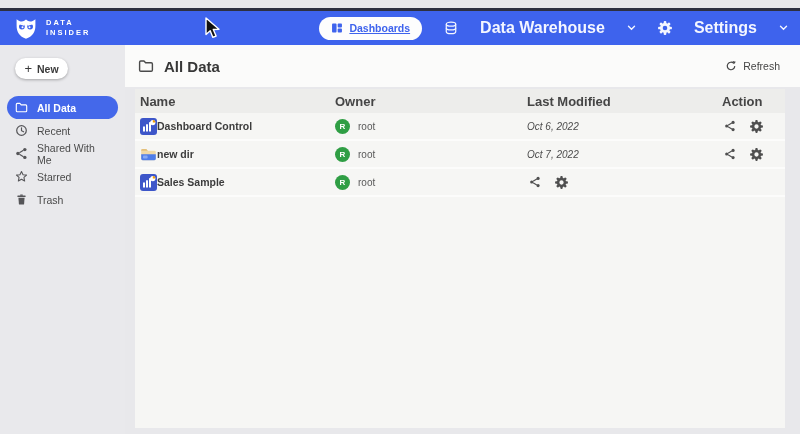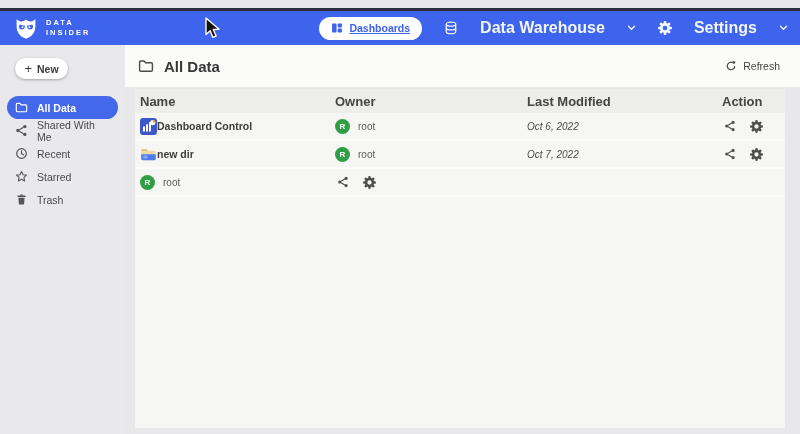--- a/index.html
+++ b/index.html
@@ -186,29 +186,29 @@
     </div>
     <div class="menu">
       <div class="menu-item active">
         <svg class="icon" width="13" height="13">
             <use href="#sym-folder"></use>
           </svg>
         <span>All Data</span>
       </div>
       <div class="menu-item">
         <svg class="icon" width="13" height="13">
+            <use href="#sym-clock"></use>
+          </svg>
+        <span>Recent</span>
+      </div>
+      <div class="menu-item">
+        <svg class="icon" width="13" height="13">
             <use href="#sym-share"></use>
           </svg>
         <span>Shared With Me</span>
-      </div>
-      <div class="menu-item">
-        <svg class="icon" width="13" height="13">
-            <use href="#sym-clock"></use>
-          </svg>
-        <span>Recent</span>
       </div>
       <div class="menu-item">
         <svg class="icon" width="13" height="13">
             <use href="#sym-star"></use>
           </svg>
         <span>Starred</span>
       </div>
       <div class="menu-item">
         <svg class="icon" width="13" height="13">
             <use href="#sym-trash"></use>
@@ -280,20 +280,26 @@
             <svg class="icon" width="12" height="12">
                 <use href="#sym-share"></use>
               </svg>
             <svg class="icon" width="13" height="13">
                 <use href="#sym-gear"></use>
               </svg>
           </div>
         </div>
 
         <div class="tgrid trow">
+          <div class="name-cell">
+            <svg class="icon" width="17" height="17">
+                <use href="#sym-dashfile"></use>
+              </svg>
+            <span>Sales Sample</span>
+          </div>
           <div class="owner-cell">
             <span class="avatar">R</span>
             <span>root</span>
           </div>
           <div class="action-cell">
             <svg class="icon" width="12" height="12">
                 <use href="#sym-share"></use>
               </svg>
             <svg class="icon" width="13" height="13">
                 <use href="#sym-gear"></use>

